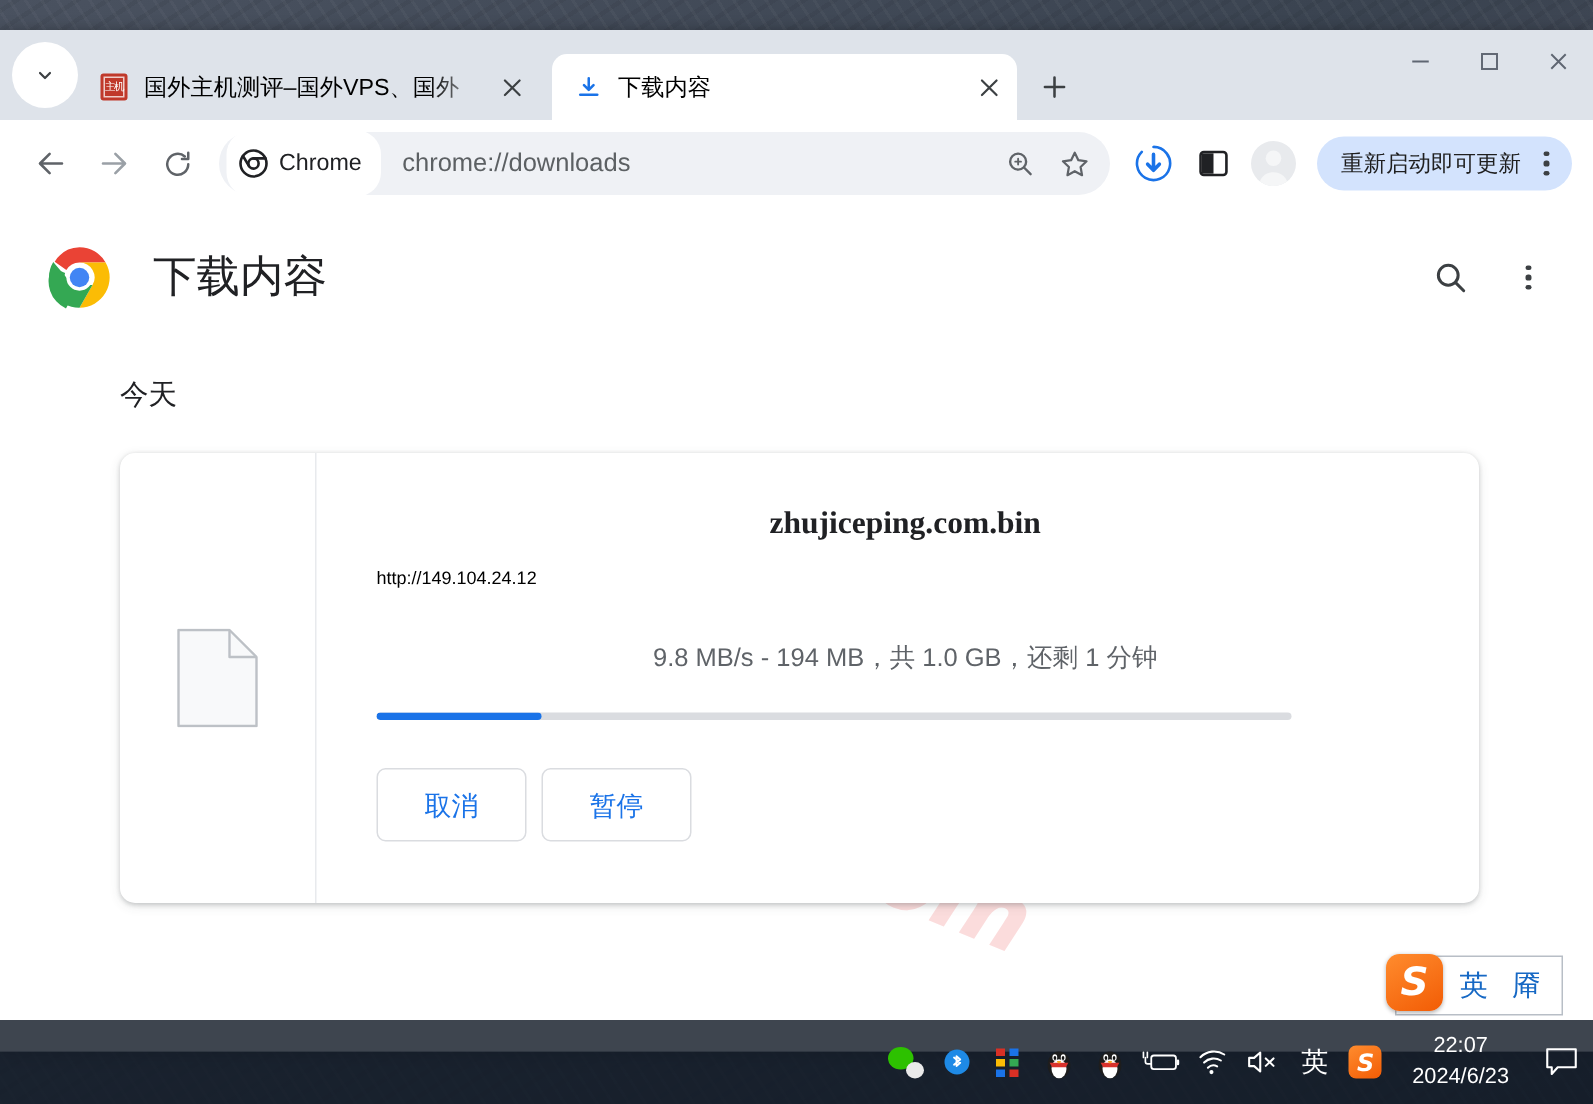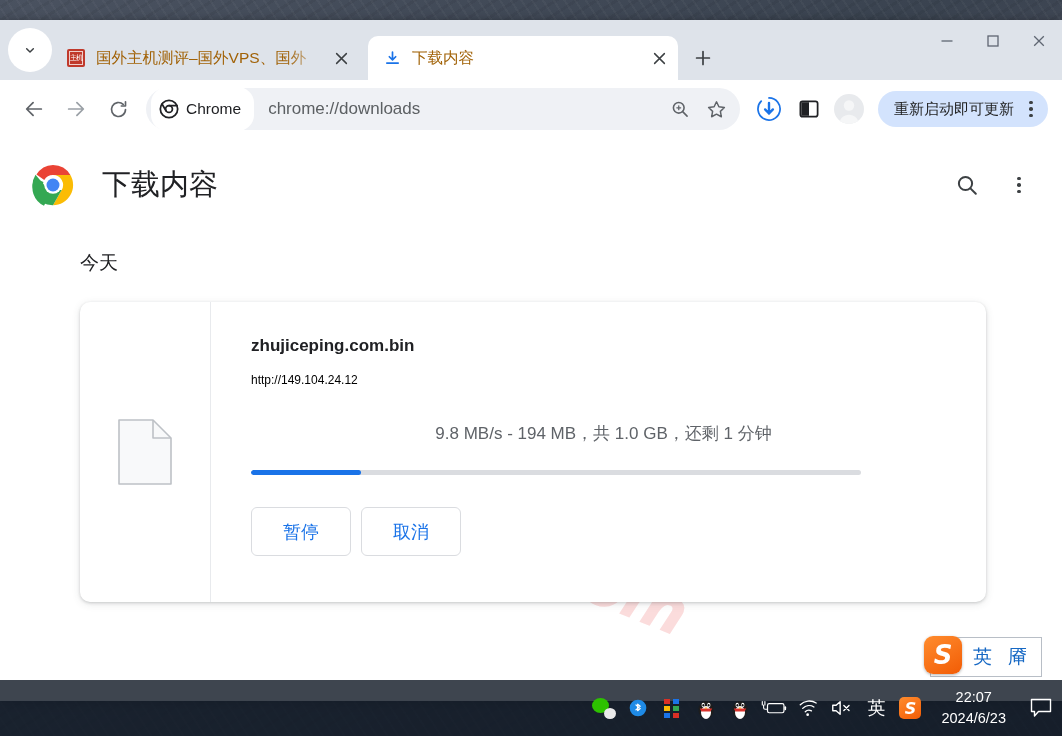--- a/index.html
+++ b/index.html
@@ -93,21 +93,21 @@
     border: 1px solid rgba(255,255,255,.75);
   }
   .fav-red span {
     font-size: 7px; color: #fff; line-height: 1;
     font-family: "DejaVu Sans", sans-serif;
     position: relative; z-index: 2;
     letter-spacing: -1px;
   }
   .tab .title {
     font-size: 15.5px;
-    color: #a16207;
+    color: #000000;
     white-space: nowrap;
     overflow: hidden;
     flex: 1;
     -webkit-mask-image: linear-gradient(to right, #000 82%, transparent 99%);
             mask-image: linear-gradient(to right, #000 82%, transparent 99%);
     font-family: "Liberation Sans","DejaVu Sans",sans-serif;
   }
   .tab .tabclose {
     width: 26px; height: 26px;
     flex: none;
@@ -294,22 +294,23 @@
     overflow: hidden;
   }
   .card-iconcol {
     width: 131px;
     display: flex; align-items: center; justify-content: center;
     border-right: 1px solid #e8eaed;
     flex: none;
   }
   .card-body { padding: 34px 30px 0 40px; flex: 1; min-width: 0; }
   .file-name {
-    font-size: 17px; font-weight: bold; color: #202124;
-    font-family: Liberation Sans, sans-serif;
+    font-size: 21px; font-weight: bold; color: #202124;
+    font-family: Liberation Serif, serif;
+    text-align: center;
   }
   .file-url {
     font-size: 12px; color: #000000; margin-top: 17px;
     font-family: "Liberation Sans","DejaVu Sans",sans-serif;
     cursor: pointer;
   }
   .file-status {
     font-size: 17px; color: #5f6368; margin-top: 35px;
     font-family: "Liberation Sans","DejaVu Sans",sans-serif;
     text-align: center;
@@ -610,22 +611,22 @@
         </svg>
       </div>
       <div class="card-body">
         <div class="file-name">zhujiceping.com.bin</div>
         <div class="file-url">http://149.104.24.12</div>
         <div class="file-status">9.8 MB/s - 194 MB，共 1.0 GB，还剩 1 分钟</div>
         <div class="progress-track">
           <div class="progress-fill" id="progress-fill" style="width: 18%; background: rgb(26, 115, 232);"></div>
         </div>
         <div class="card-actions">
+          <div class="btn">取消</div>
           <div class="btn">暂停</div>
-          <div class="btn">取消</div>
         </div>
       </div>
     </div>
   </div>
 </div>
 
 <div class="sogou-bar">
   <span class="sogou-logo">S</span>
   <span class="sogou-txt">英</span>
   <span class="sogou-txt2">厣</span>

